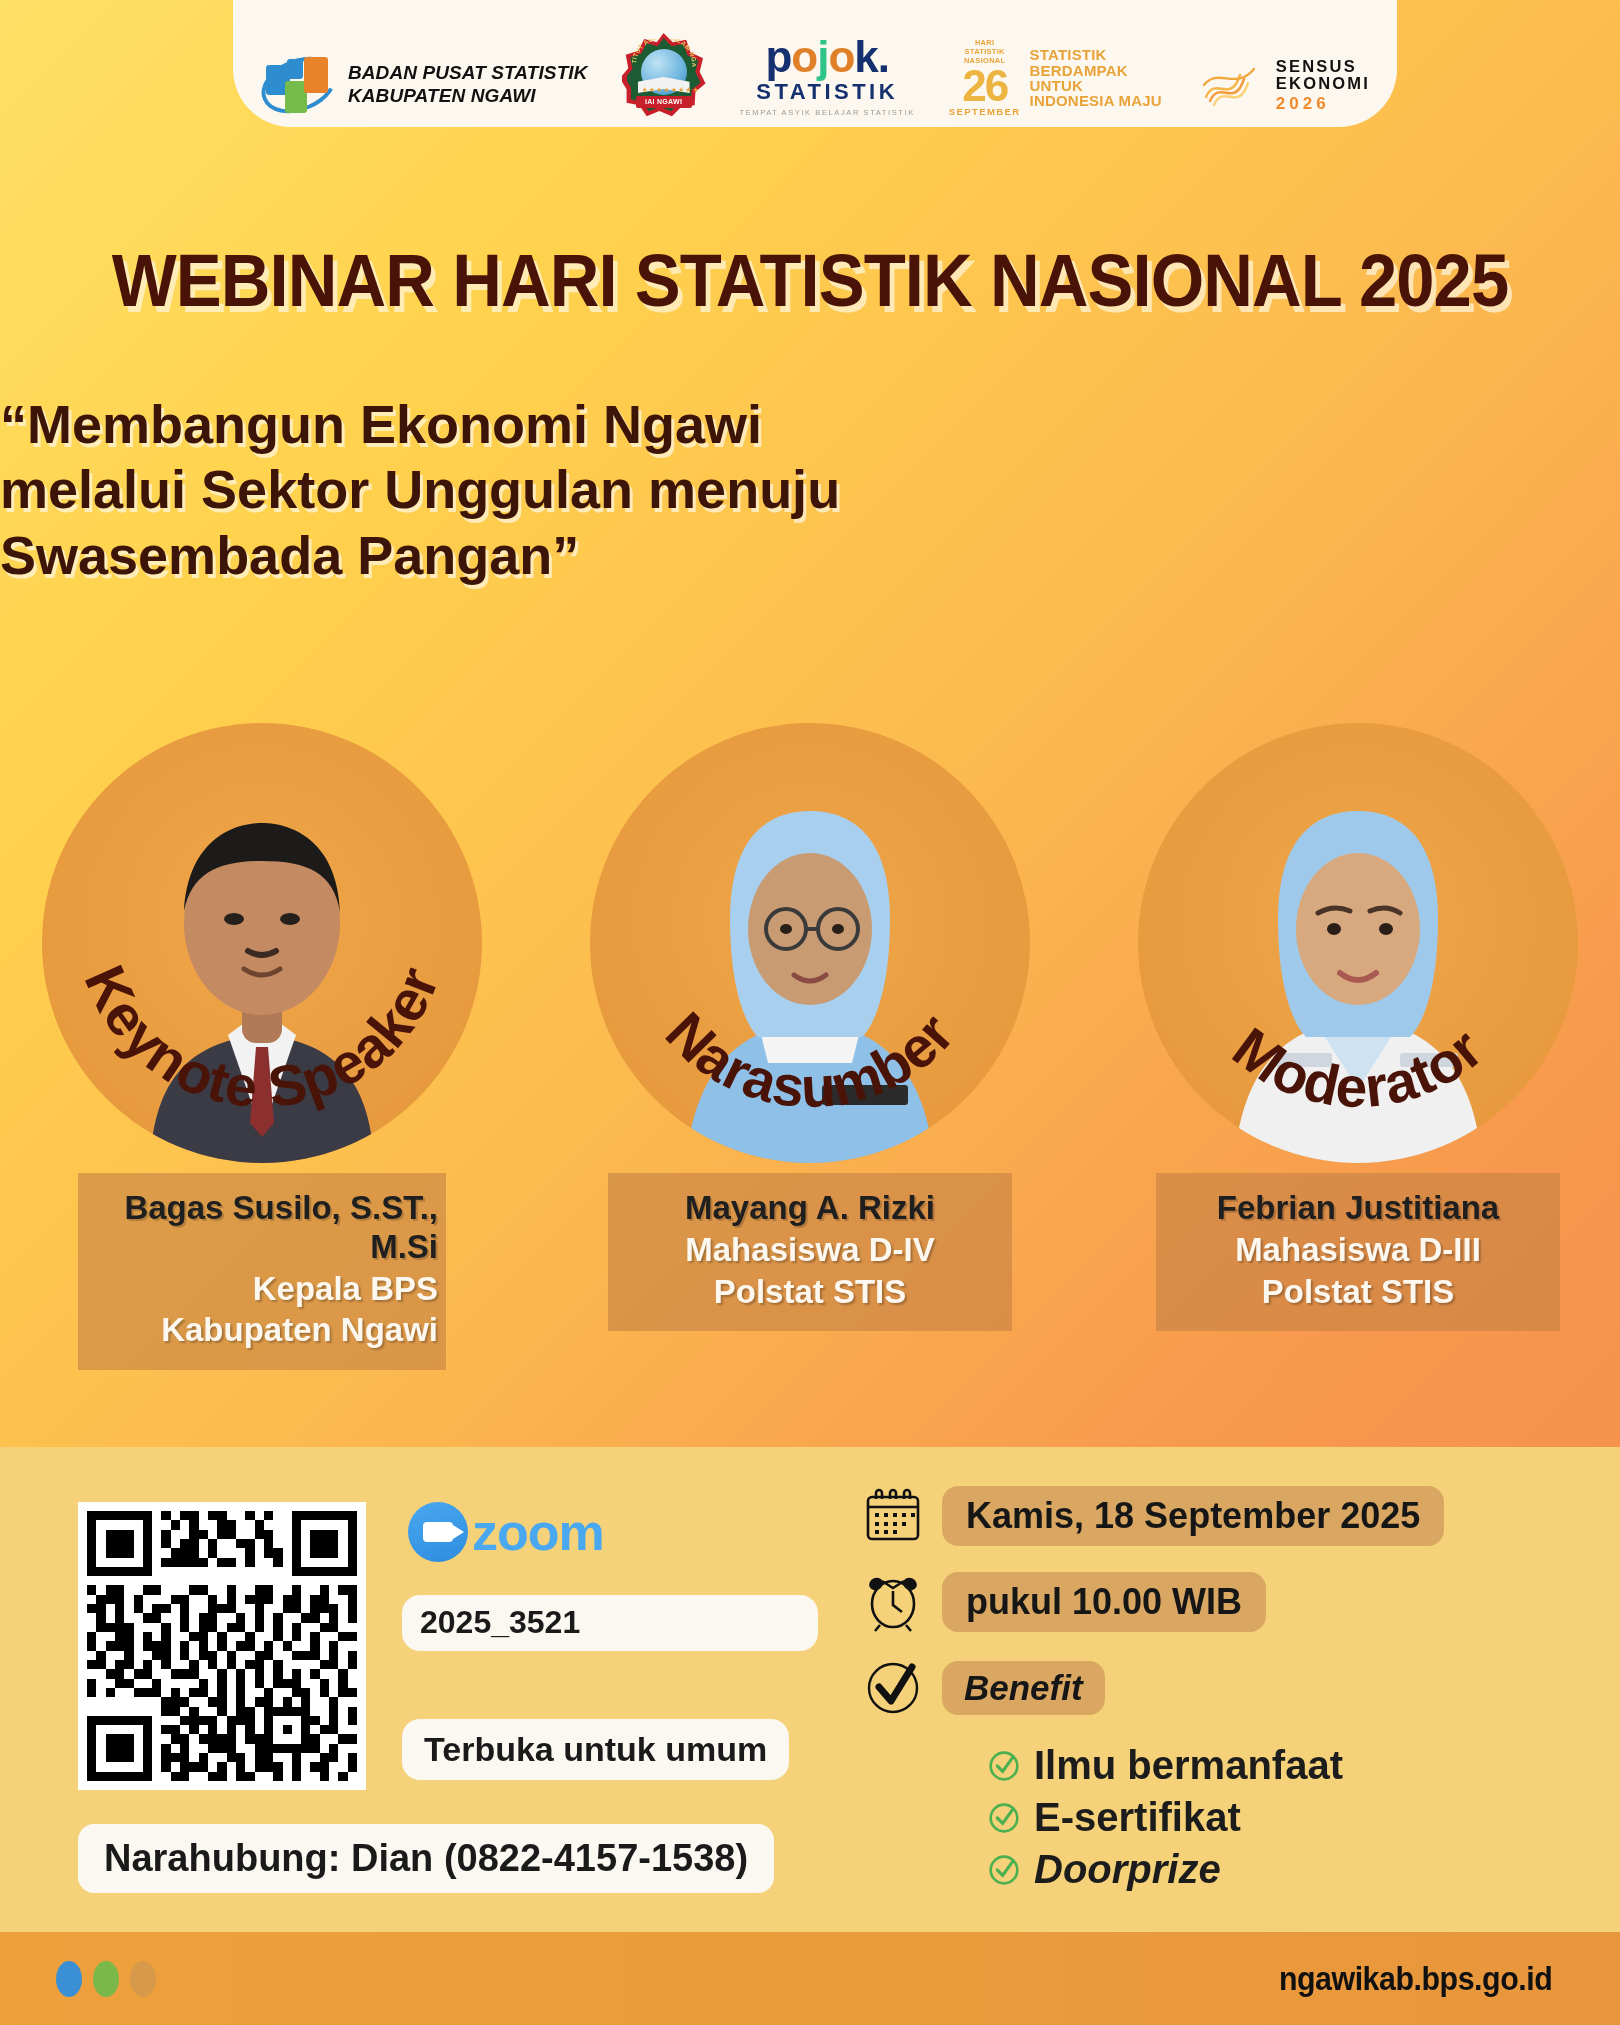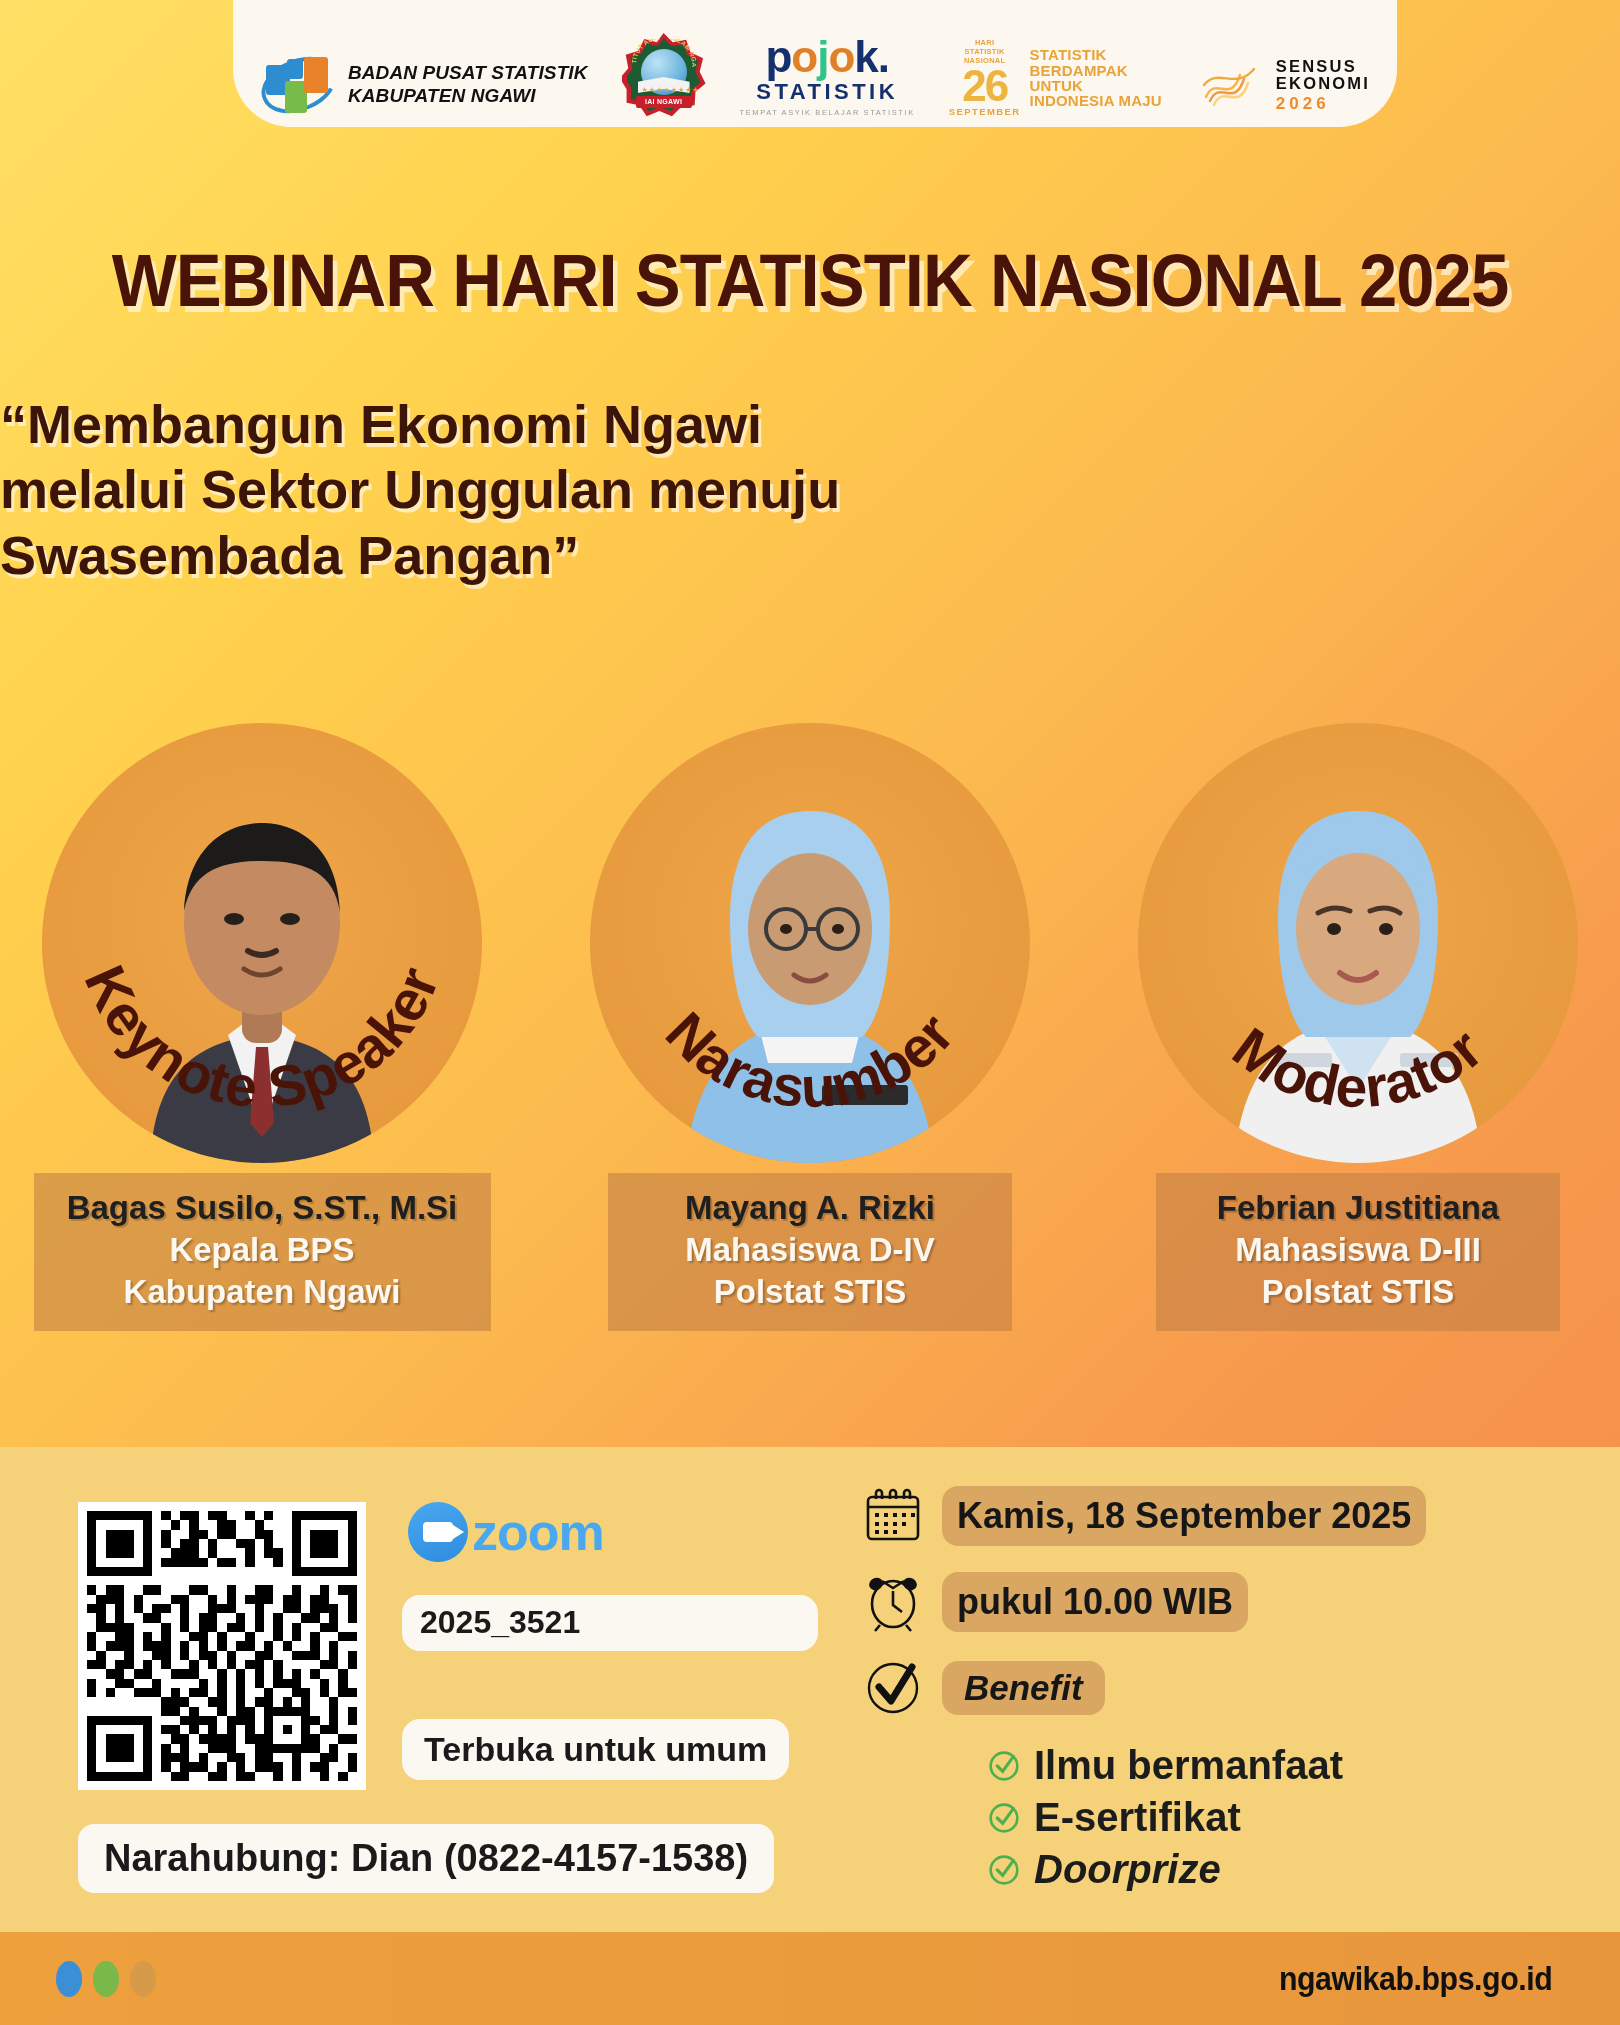--- a/index.html
+++ b/index.html
@@ -77,21 +77,21 @@
   
   .speakers{position:absolute;left:0;right:0;top:723px;display:flex;justify-content:center;gap:108px;}
   .sp{width:440px;display:flex;flex-direction:column;align-items:center;}
   .circ{position:relative;width:440px;height:440px;border-radius:50%;
     background:radial-gradient(circle at 50% 45%,#f0a64a 0%,#e79a3e 70%,#df8f37 100%);
     overflow:hidden;}
   .portrait{position:absolute;left:0;right:0;bottom:0;height:100%;}
   .role-arc{position:absolute;left:0;top:0;width:440px;height:440px;pointer-events:none;}
   .role-arc text{font-size:57px;font-weight:bold;fill:#4a1308;letter-spacing:.5px;}
   .namebox{width:404px;margin-top:10px;padding:16px 8px 20px;text-align:center;background:rgba(196,128,68,.60);}
-  .sp:first-child .namebox{width:457px;}
+  .sp:first-child .namebox{width:368px;text-align:right;}
   .nm{font-size:33px;font-weight:bold;color:#1f1f1f;line-height:1.18;text-shadow:2px 2px 0 rgba(0,0,0,.18);}
   .rl{font-size:33px;font-weight:bold;color:#fdf8ef;line-height:1.2;margin-top:2px;text-shadow:2px 2px 2px rgba(0,0,0,.25);}
   
   .bottom{position:absolute;left:0;right:0;top:1447px;bottom:93px;background:#f5d279;}
   .qr{position:absolute;left:78px;top:55px;width:288px;height:288px;background:#fff;padding:9px;}
   .qr svg{display:block;width:100%;height:100%;}
   .contact{position:absolute;left:78px;top:377px;background:#fbf8f1;border-radius:16px;
     padding:13px 26px;font-size:38px;font-weight:bold;color:#1a1a1a;white-space:nowrap;}
   
   .zoomlogo{position:absolute;left:408px;top:55px;display:flex;align-items:center;gap:4px;}
@@ -101,21 +101,21 @@
   .zoomlogo .camin:after{content:"";position:absolute;right:-11px;top:3px;border-style:solid;
     border-width:7px 0 7px 11px;border-color:transparent transparent transparent #fff;}
   .zoomlogo .txt{font-size:52px;font-weight:bold;color:#4aa8f0;letter-spacing:-1px;line-height:1;}
   .linkpill{position:absolute;left:402px;top:148px;width:416px;background:#fbf8f1;border-radius:18px;
     padding:10px 18px;font-size:32px;font-weight:bold;color:#1a1a1a;line-height:1.12;}
   .openpill{position:absolute;left:402px;top:272px;background:#fbf8f1;border-radius:18px;
     padding:11px 22px;font-size:34px;font-weight:bold;color:#1a1a1a;white-space:nowrap;}
   
   .info{position:absolute;left:862px;top:38px;}
   .irow{display:flex;align-items:center;gap:18px;margin-bottom:24px;}
-  .ipill{background:rgba(200,140,82,.62);border-radius:16px;padding:9px 15px;
+  .ipill{background:rgba(200,140,82,.62);border-radius:16px;padding:9px 24px;
     font-size:36px;font-weight:bold;color:#161616;white-space:nowrap;}
   .ipill.it{font-style:italic;padding:7px 22px;font-size:35px;}
   .ico{width:62px;height:62px;flex:none;}
   .benefits{margin-left:126px;margin-top:6px;}
   .ben{display:flex;align-items:center;gap:14px;margin-bottom:7px;}
   .ben .cc{width:32px;height:32px;flex:none;}
   .ben .bt{font-size:40px;font-weight:bold;color:#1c1c1c;}
   .ben .bt.it{font-style:italic;}
   
   .footer{position:absolute;left:0;right:0;bottom:0;height:93px;

